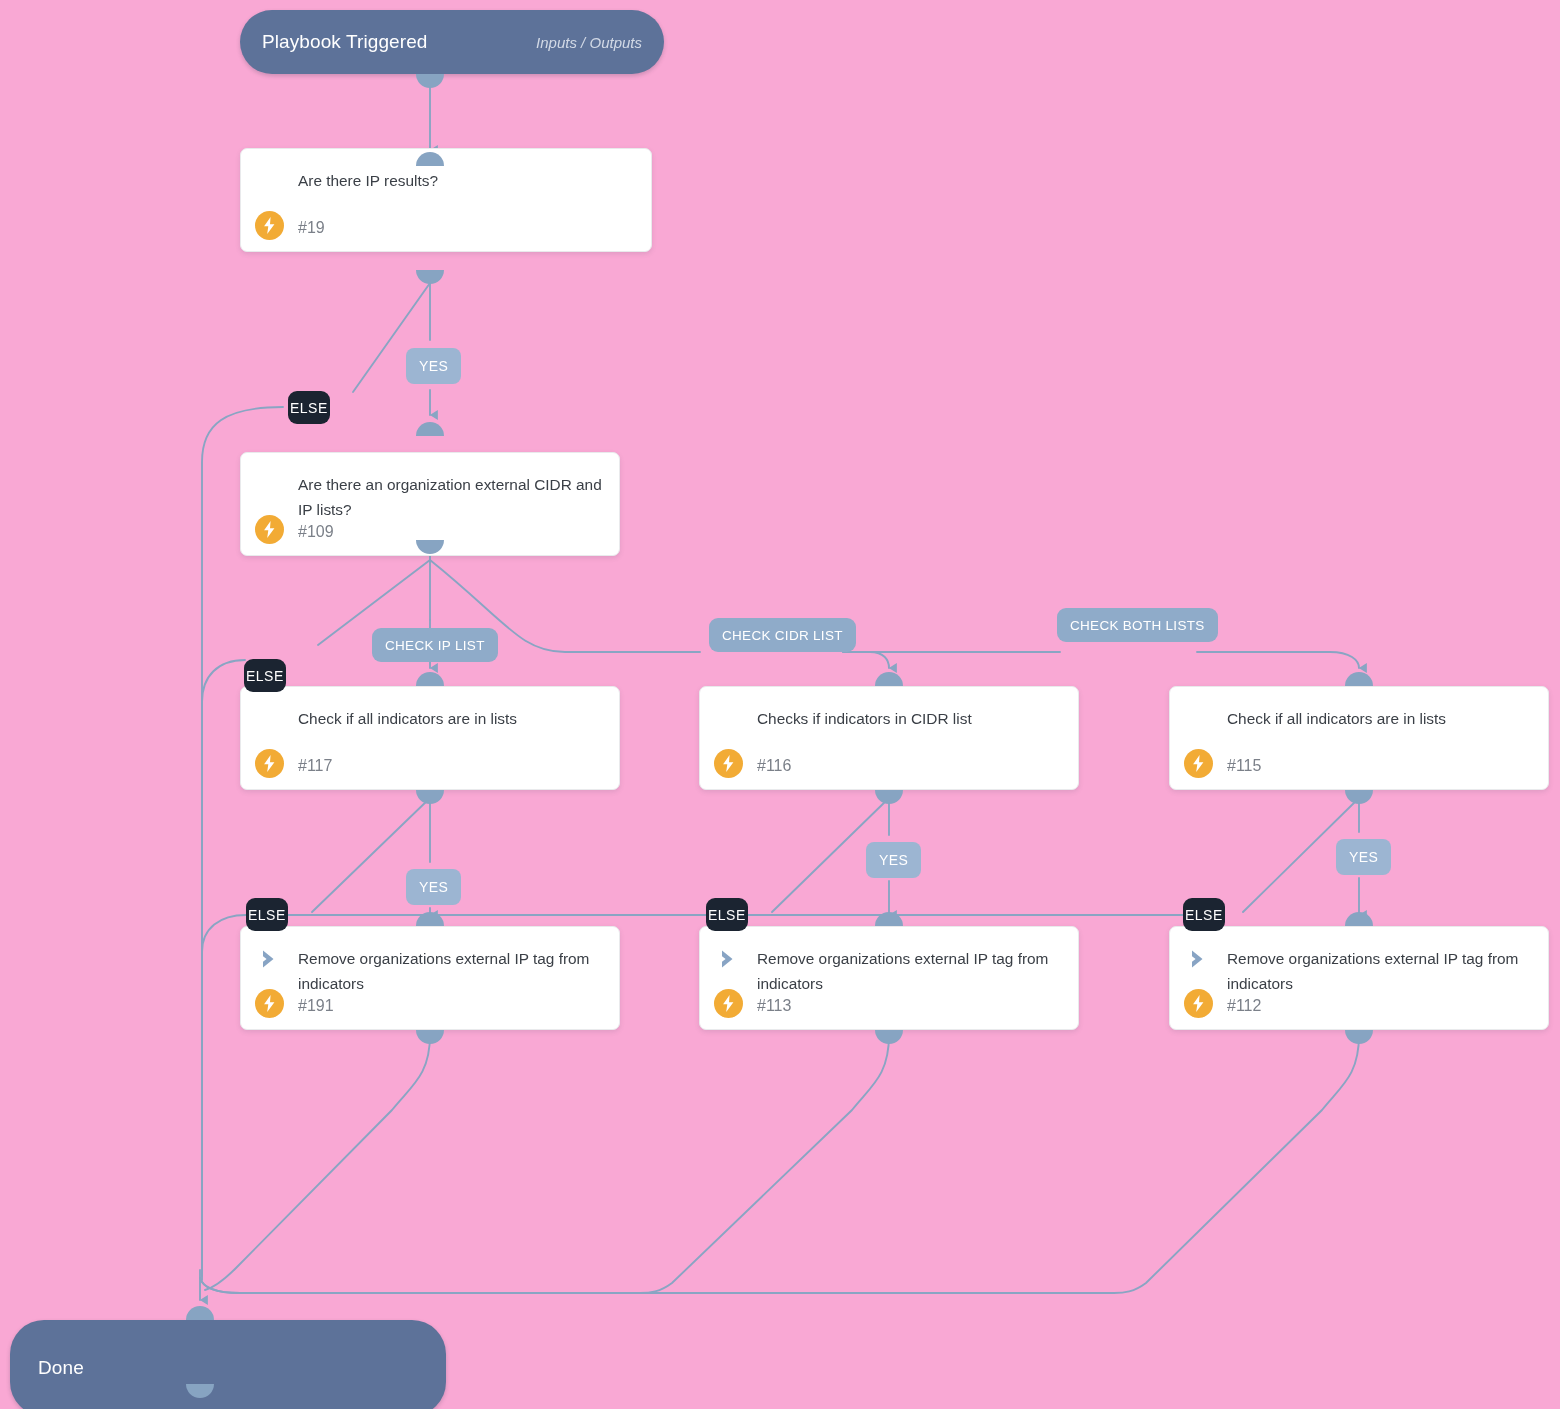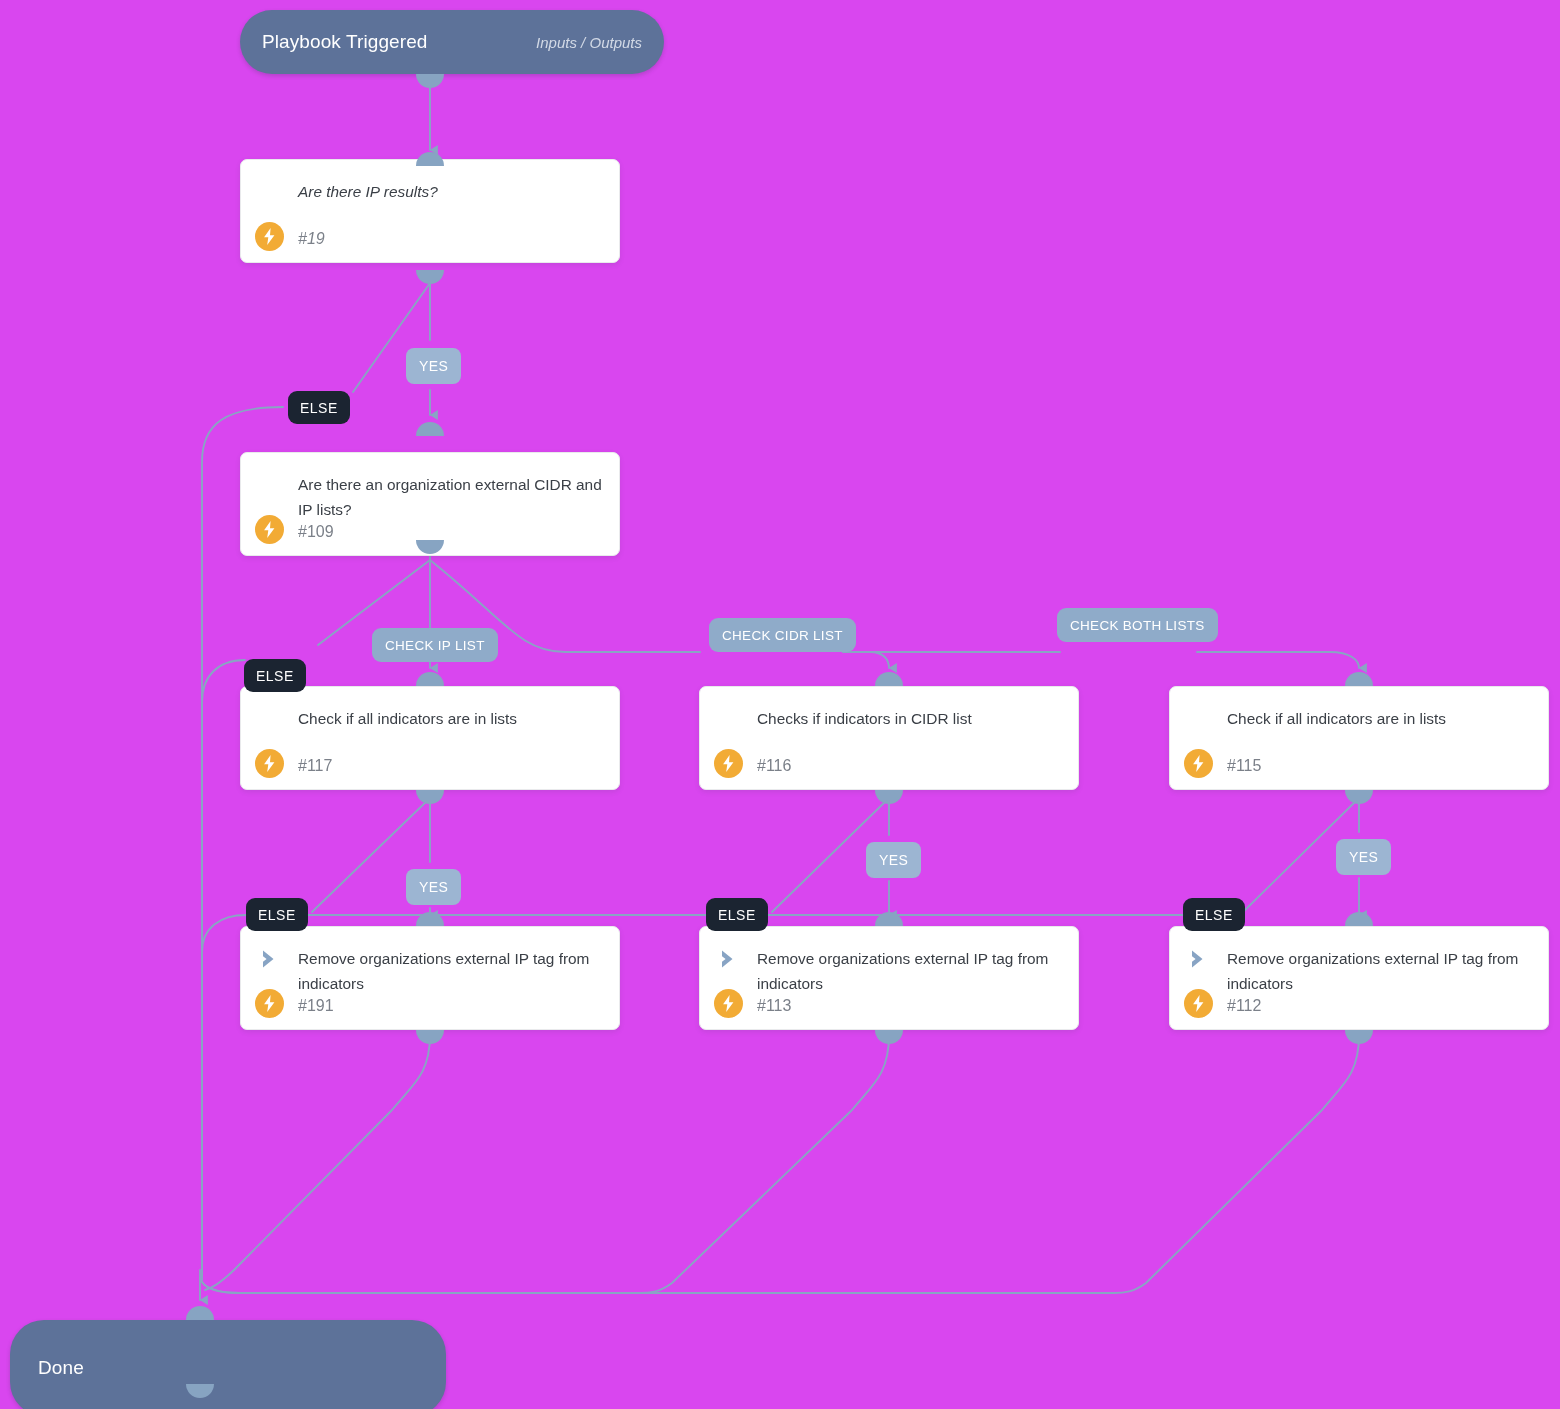--- a/index.html
+++ b/index.html
@@ -8,21 +8,21 @@
     background: #ffffff;
   }
   body {
     font-family: "Liberation Sans", sans-serif;
     -webkit-font-smoothing: antialiased;
   }
   #canvas {
     position: relative;
     width: 1560px;
     height: 1409px;
-    background: #d946ef;
+    background: #f9a8d4;
     overflow: hidden;
   }
   #edges {
     position: absolute;
     left: 0;
     top: 0;
     width: 1560px;
     height: 1409px;
     pointer-events: none;
   }
@@ -144,21 +144,21 @@
     border-radius: 9px;
     height: 34px;
     padding: 0 13px;
     font-size: 13.5px;
     letter-spacing: .3px;
   }
   .lbl-else {
     background: #1b2431;
     border-radius: 9px;
     height: 33px;
-    padding: 0 12px;
+    padding: 0 2px;
     font-size: 14px;
     letter-spacing: .5px;
   }
 </style>
 </head>
 <body>
 
 <div id="canvas">
 
   <svg id="edges" viewBox="0 0 1560 1409" xmlns="http://www.w3.org/2000/svg">
@@ -215,21 +215,21 @@
     </g>
   </svg>
 
   <div class="pill" style="left:240px; top:10px; width:380px; height:64px; padding:0 22px;">
     <span class="pill-title">Playbook Triggered</span>
     <span class="pill-sub">Inputs / Outputs</span>
   </div>
   <div class="port port-out" style="left:416px; top:74px;"></div>
 
   <div class="port port-in" style="left:416px; top:152px;"></div>
-  <div class="card" style="left:240px; top:159px; width:380px; height:104px;font-style:italic;">
+  <div class="card" style="left:240px; top:148px; width:412px; height:104px;">
     <span class="type-icon">
       <span class="diamond"></span>
     </span>
     <span class="card-title">Are there IP results?</span>
     <span class="bolt">
       <svg width="15" height="17" viewBox="0 0 15 17" aria-hidden="true">
         <path d="M8.6,0 L2.1,9.3 L6.3,9.3 L5.2,17 L12.4,7.2 L8,7.2 Z" fill="#ffffff"></path>
       </svg>
     </span>
     <span class="card-id">#19</span>

